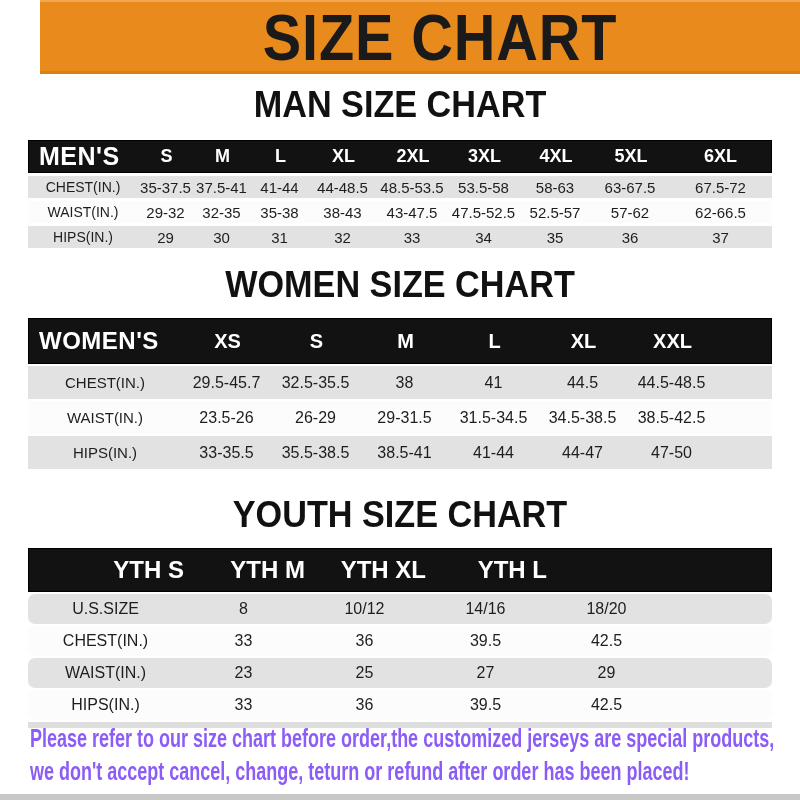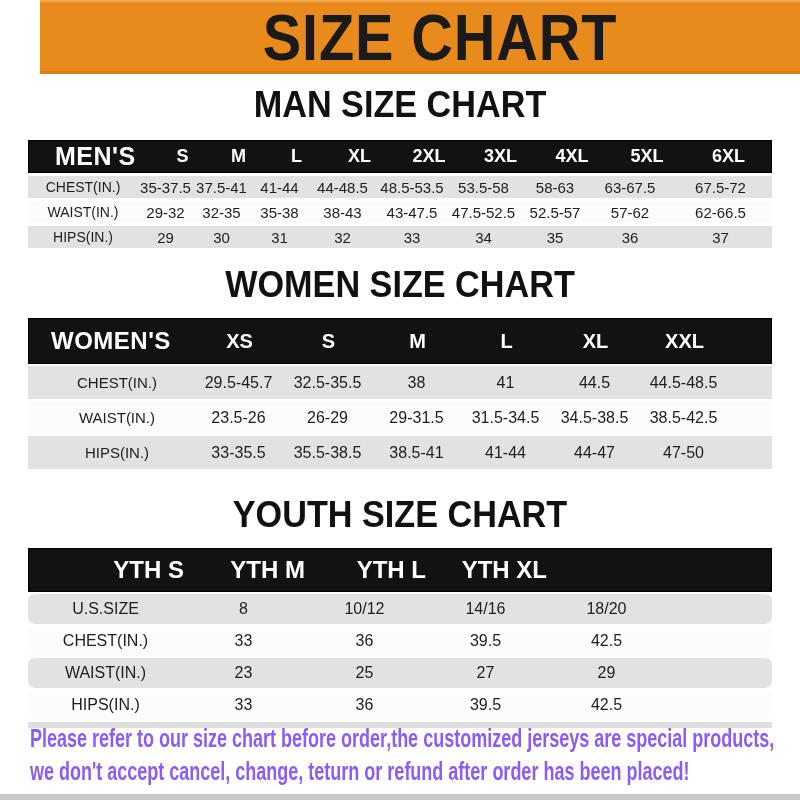--- a/index.html
+++ b/index.html
@@ -37,25 +37,25 @@
   .table {
     position:absolute; left:28px; width:744px;
     display:flex; flex-direction:column;
   }
   #table-men   { top:140px; gap:3px; }
   #table-women { top:318px; gap:2px; }
   #table-youth { top:548px; gap:2px; }
 
   .trow { display:grid; align-items:center; }
   .men   .trow { grid-template-columns:110px 55px 57px 59px 67px 72px 71px 72px 78px 1fr; }
-  .women .trow { grid-template-columns:154px repeat(6, 89px) 1fr;padding-left:12px; }
+  .women .trow { grid-template-columns:154px repeat(6, 89px) 1fr; }
   .youth .trow { grid-template-columns:155px repeat(4, 121px) 1fr; }
 
   .bar { background:#121212; color:#ffffff; border:1px solid #000; }
-  .men   .bar { height:31px;padding-left:16px; }
+  .men   .bar { height:31px; }
   .women .bar { height:44px; }
   .youth .bar { height:42px; }
 
   .men   .datarow { height:22px; }
   .women .datarow { height:33px; }
   .youth .datarow { height:30px;border-radius:7px; }
   .datarow.gray  { background:#E2E2E2; }
   .datarow.white { background:#FCFCFC; }
 
   .corner { font-weight:800; padding-left:10px; white-space:nowrap; }
@@ -192,22 +192,22 @@
         <span class="cell">44-47</span>
         <span class="cell">47-50</span>
       </div>
     </div>
 
   <h2 id="heading-youth" class="sec-heading">YOUTH SIZE CHART</h2>
   <div id="table-youth" class="table youth">
       <div class="trow bar">
         <span class="colhead">YTH S</span>
         <span class="colhead">YTH M</span>
+        <span class="colhead">YTH XL</span>
         <span class="colhead">YTH L</span>
-        <span class="colhead">YTH XL</span>
       </div>
       <div class="trow datarow gray">
         <span class="rowlabel">U.S.SIZE</span>
         <span class="cell">8</span>
         <span class="cell">10/12</span>
         <span class="cell">14/16</span>
         <span class="cell">18/20</span>
       </div>
       <div class="trow datarow white">
         <span class="rowlabel">CHEST(IN.)</span>

